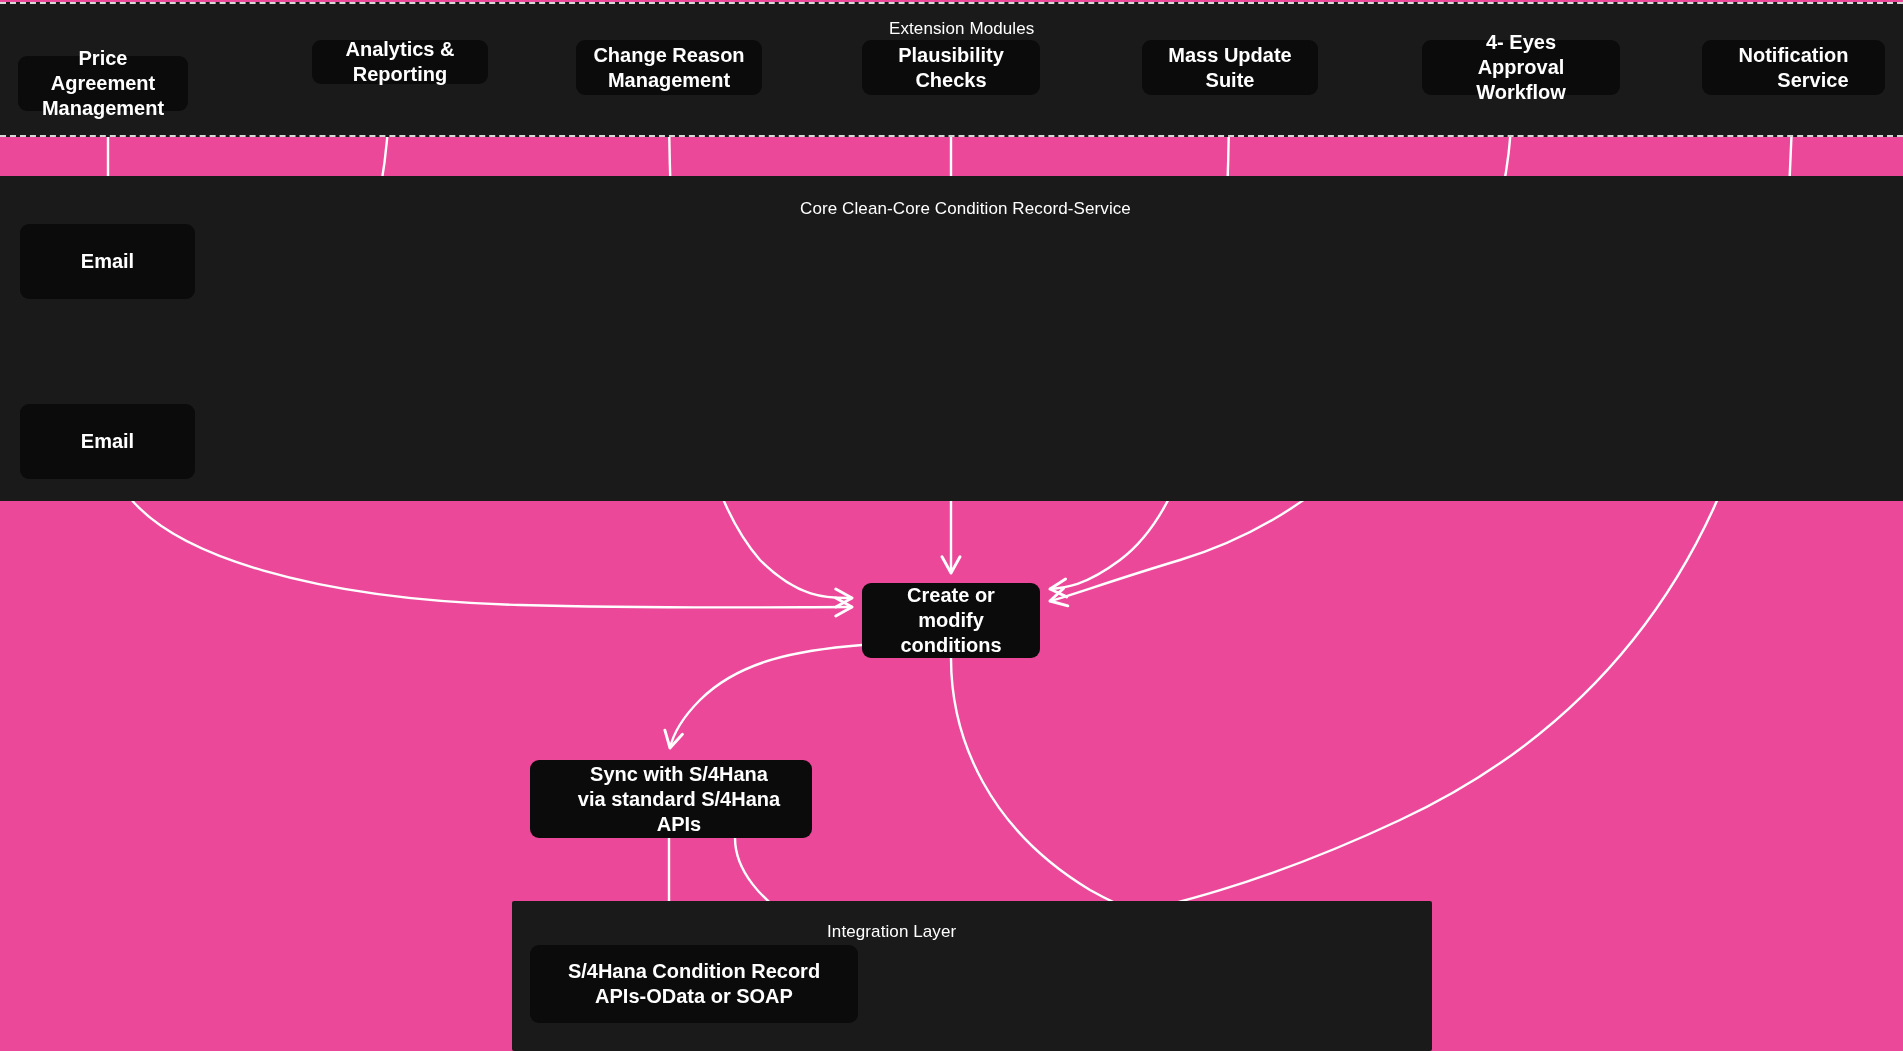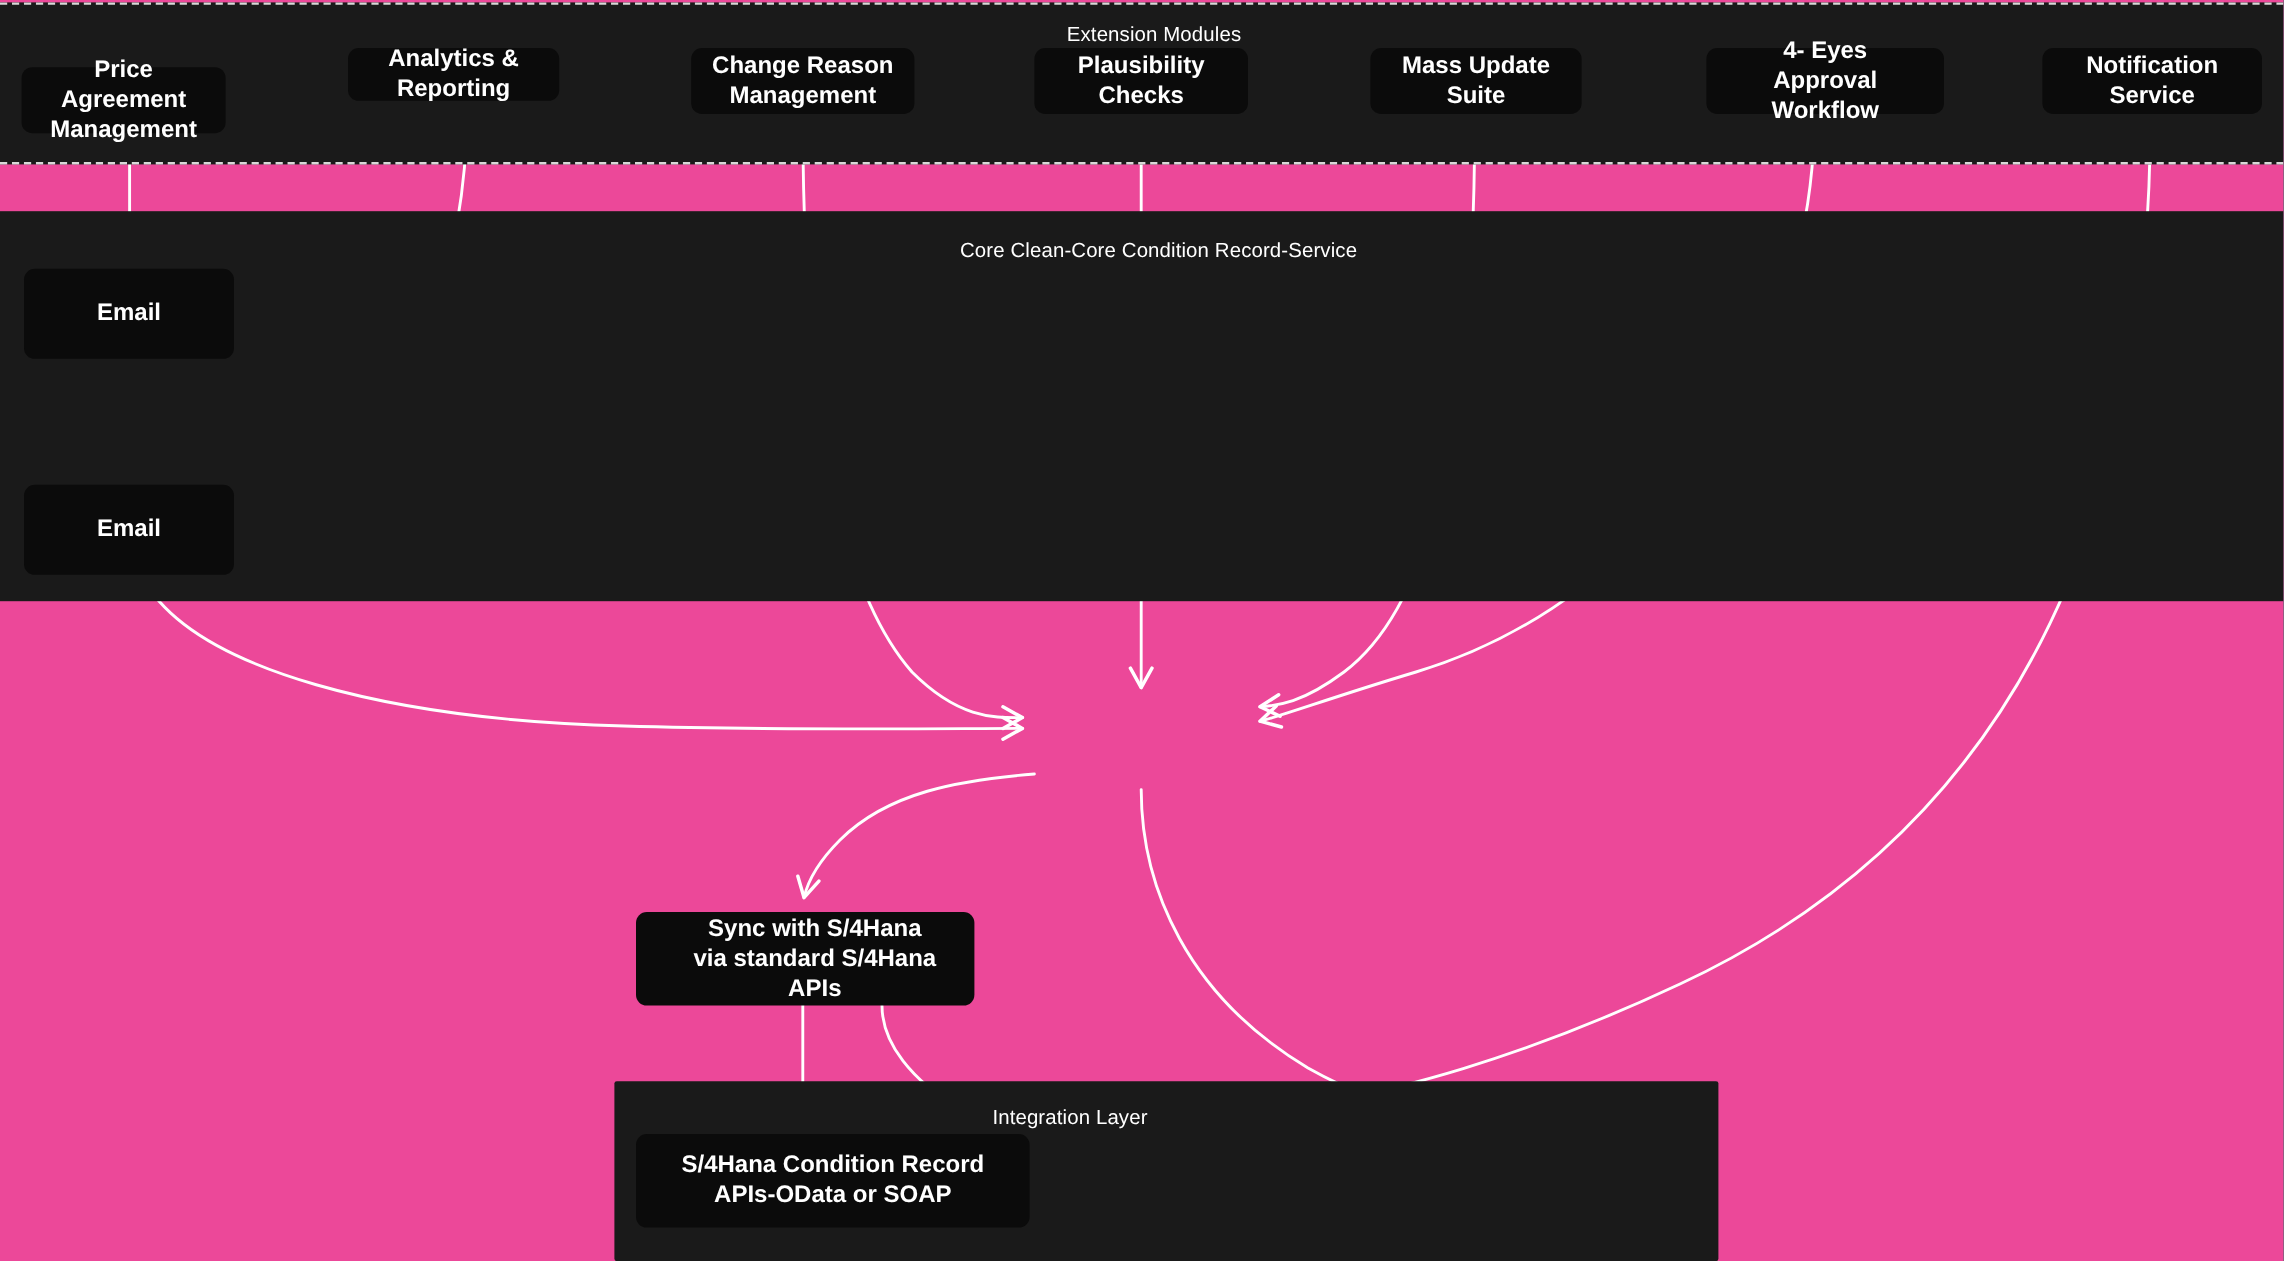--- a/index.html
+++ b/index.html
@@ -69,26 +69,26 @@
     text-align: center;
     font-size: 20px;
     line-height: 25px;
     font-weight: 700;
     padding: 6px 10px;
     white-space: pre-line;
   }
 
   
   #node-price-agreement   { left: 18px;   top: 56px;  width: 170px; height: 55px; }
-  #node-analytics         { left: 290px;  top: 40px;  width: 176px; height: 44px; }
+  #node-analytics         { left: 312px;  top: 40px;  width: 176px; height: 44px; }
   #node-change-reason     { left: 576px;  top: 40px;  width: 186px; height: 55px; }
   #node-plausibility      { left: 862px;  top: 40px;  width: 178px; height: 55px; }
   #node-mass-update       { left: 1142px; top: 40px;  width: 176px; height: 55px; }
   #node-four-eyes         { left: 1422px; top: 40px;  width: 198px; height: 55px; }
-  #node-notification      { left: 1702px; top: 40px;  width: 183px; height: 55px; }
+  #node-notification      { left: 1702px; top: 40px;  width: 183px; height: 55px; text-align: right; }
 
   
   #node-email-1           { left: 20px;   top: 224px; width: 175px; height: 75px; }
   #node-email-2           { left: 20px;   top: 404px; width: 175px; height: 75px; }
   #node-create-modify     { left: 862px;  top: 583px; width: 178px; height: 75px; }
   #node-sync              { left: 530px;  top: 760px; width: 282px; height: 78px; padding-left: 26px; }
 
   
   #node-s4-apis           { left: 530px;  top: 945px; width: 328px; height: 78px; }
   #node-standard-apis     { left: 827px;  top: 937px; width: 282px; height: 94px; }
@@ -163,19 +163,21 @@
   <div class="node" id="node-mass-update">Mass Update
 Suite</div>
   <div class="node" id="node-plausibility">Plausibility Checks</div>
   <div class="node" id="node-four-eyes">4- Eyes
 Approval Workflow</div>
   <div class="node" id="node-notification">Notification
 Service</div>
 
   <div class="node" id="node-email-1">Email</div>
   <div class="node" id="node-email-2">Email</div>
+  <div class="node" id="node-create-modify">Create or modify
+conditions</div>
   <div class="node" id="node-sync">Sync with S/4Hana
 via standard S/4Hana APIs</div>
 
   <div class="node" id="node-s4-apis">S/4Hana Condition Record
 APIs-OData or SOAP</div>
 
 </div>
 
 </body></html>

